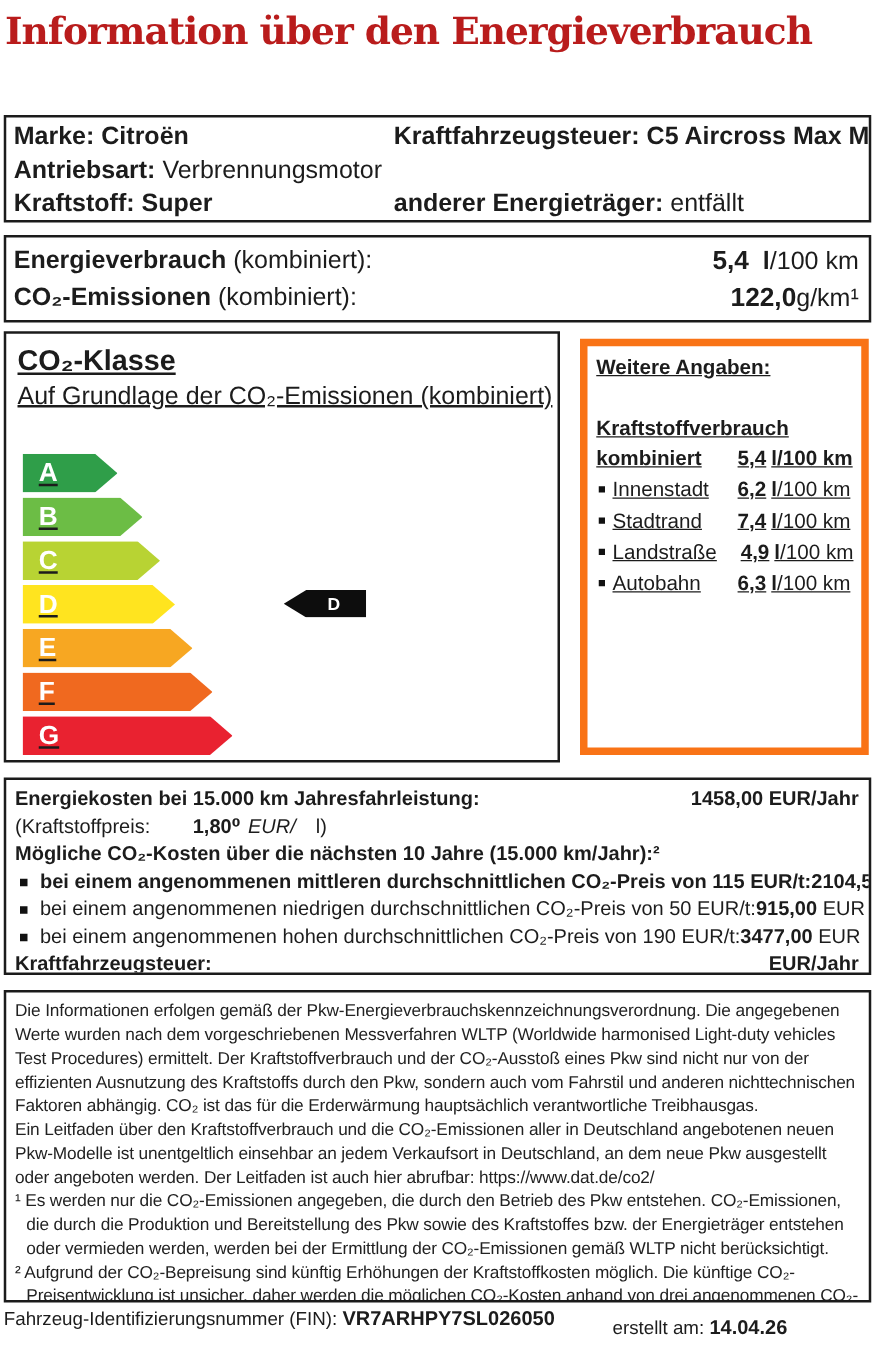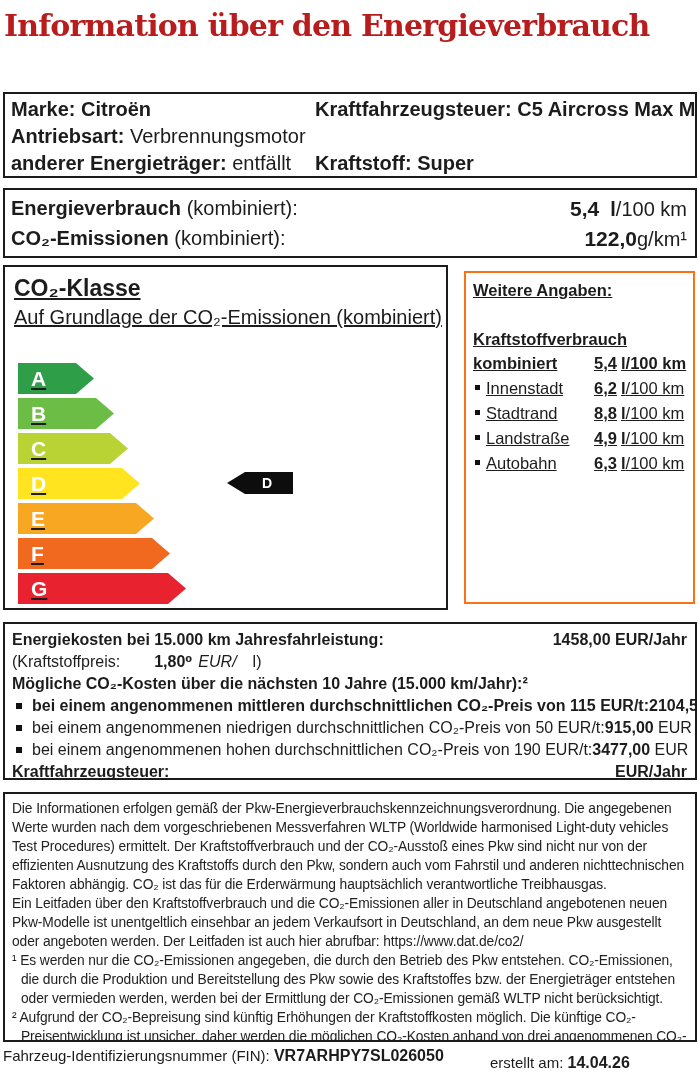--- a/index.html
+++ b/index.html
@@ -48,21 +48,21 @@
     display:flex; align-items:center;
   }
   .class-letter { color:#fff; font-weight:700; font-size:21px; padding-left:13px; }
   .marker {
     position:absolute; left:209px; width:66px; height:22px; background:#0d0d0d;
     clip-path:polygon(0 50%, 18px 0, 100% 0, 100% 100%, 18px 100%);
     display:flex; align-items:center; justify-content:center;
   }
   .marker span { color:#fff; font-weight:700; font-size:14px; padding-left:14px; }
 
-  .co2-right { border:2px solid #f97316; width:231px; margin-left:16px; margin-top:6px; height:333px; padding:6px 6px 0 7px; font-size:16.5px; }
+  .co2-right { border:6px solid #f97316; width:231px; margin-left:16px; margin-top:6px; height:333px; padding:6px 6px 0 7px; font-size:16.5px; }
   .wa-heading { font-weight:700; margin-bottom:26px; line-height:22px; }
   .kv-heading { font-weight:700; line-height:24px; }
   .fuel-row { display:grid; grid-template-columns:1fr 38px 66px; column-gap:4px; line-height:25px; align-items:baseline; }
   .fuel-row .f-val { text-align:right; font-weight:700; }
   .fuel-row .f-unit b { font-weight:700; }
   .fuel-row.allbold { font-weight:700; }
   .f-label.indent { padding-left:13px; position:relative; }
   .sq { position:absolute; left:2px; top:9px; width:5px; height:5px; background:#111; display:inline-block; }
 
   
@@ -97,22 +97,22 @@
   <div class="box vehicle">
     <div class="v-row">
       <div><span class="lbl">Marke:</span> <span class="lbl">Citroën</span></div>
       <div><span class="lbl">Kraftfahrzeugsteuer:</span> <span class="lbl">C5 Aircross Max M</span></div>
     </div>
     <div class="v-row">
       <div><span class="lbl">Antriebsart:</span> <span>Verbrennungsmotor</span></div>
       <div></div>
     </div>
     <div class="v-row">
+      <div><span class="lbl">Kraftstoff:</span> <span class="lbl">Super</span></div>
       <div><span class="lbl">anderer Energieträger:</span> <span>entfällt</span></div>
-      <div><span class="lbl">Kraftstoff:</span> <span class="lbl">Super</span></div>
     </div>
   </div>
 
   <div class="box consumption">
     <div class="c-row">
       <div><span class="lbl">Energieverbrauch</span><span> (kombiniert):</span></div>
       <div><span class="c-val">5,4</span>&nbsp;&nbsp;<span class="c-unit"><b>l</b><span>/100 km</span></span></div>
     </div>
     <div class="c-row">
       <div><span class="lbl">CO₂-Emissionen</span><span> (kombiniert):</span></div>
@@ -174,21 +174,21 @@
         <span class="f-val">5,4</span>
         <span class="f-unit">l/100 km</span>
       </div>
       <div class="fuel-row">
         <span class="f-label indent"><span class="sq"></span><span>Innenstadt</span></span>
         <span class="f-val">6,2</span>
         <span class="f-unit"><b>l</b><span>/100 km</span></span>
       </div>
       <div class="fuel-row">
         <span class="f-label indent"><span class="sq"></span><span>Stadtrand</span></span>
-        <span class="f-val">8,8</span>
+        <span class="f-val">7,4</span>
         <span class="f-unit"><b>l</b><span>/100 km</span></span>
       </div>
       <div class="fuel-row">
         <span class="f-label indent"><span class="sq"></span><span>Landstraße</span></span>
         <span class="f-val">4,9</span>
         <span class="f-unit"><b>l</b><span>/100 km</span></span>
       </div>
       <div class="fuel-row">
         <span class="f-label indent"><span class="sq"></span><span>Autobahn</span></span>
         <span class="f-val">6,3</span>

